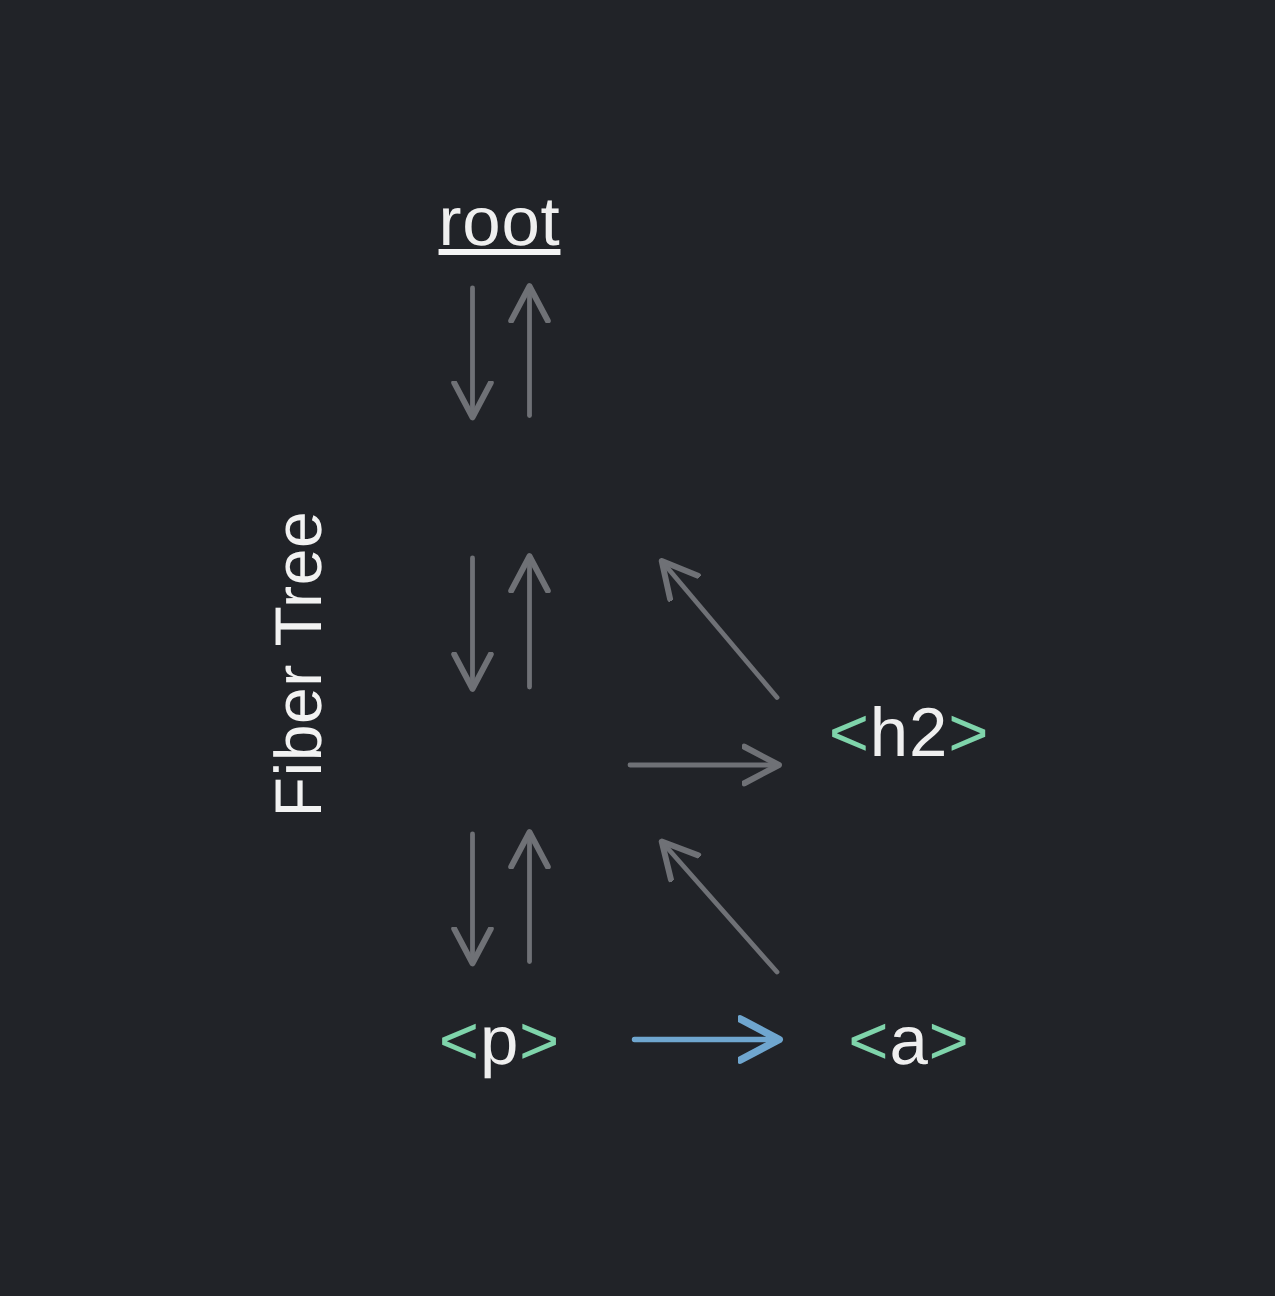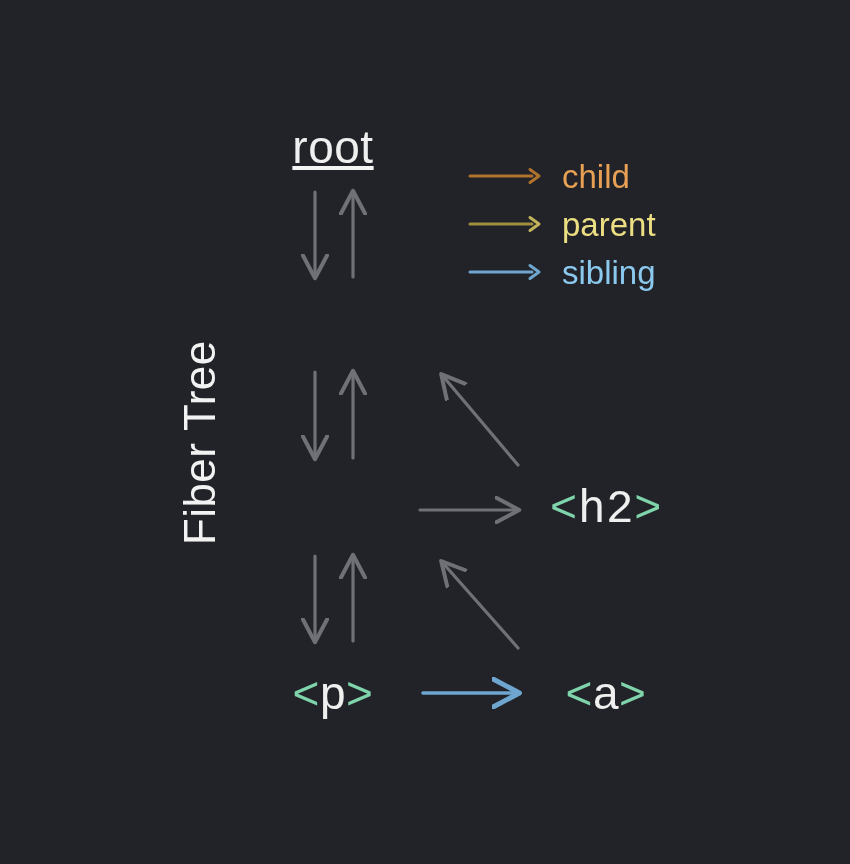--- a/index.html
+++ b/index.html
@@ -116,53 +116,26 @@
 
     <line x1="423" y1="693" x2="518" y2="693" stroke="#6fa6cf" stroke-width="3.6" stroke-linecap="round" marker-end="url(#ah-blue)"></line>
   </svg>
 
   <div class="node plain" style="left:333px; top:147px;">
     <span class="nm">root</span>
   </div>
 
 
 
-  <div class="node" style="left:606px; top:510px;font-family:Liberation Mono, monospace;">
+  <div class="node" style="left:606px; top:488px;">
     <span class="brk">&lt;</span><span class="nm">h2</span><span class="brk">&gt;</span>
   </div>
 
   <div class="node" style="left:333px; top:693px;">
     <span class="brk">&lt;</span><span class="nm">p</span><span class="brk">&gt;</span>
   </div>
 
   <div class="node" style="left:606px; top:693px;">
     <span class="brk">&lt;</span><span class="nm">a</span><span class="brk">&gt;</span>
   </div>
 
-  <div id="legend">
-
-    <div class="legend-row">
-      <svg class="legend-arrow" viewBox="0 0 76 20">
-        <line x1="2" y1="10" x2="64" y2="10" stroke="#b0722c" stroke-width="3" stroke-linecap="round"></line>
-        <path d="M62,3.5 L71,10 L62,16.5" fill="none" stroke="#b0722c" stroke-width="3" stroke-linecap="round" stroke-linejoin="round"></path>
-      </svg>
-      <span class="legend-text" style="color:#e8a055;">child</span>
-    </div>
-
-    <div class="legend-row">
-      <svg class="legend-arrow" viewBox="0 0 76 20">
-        <line x1="2" y1="10" x2="64" y2="10" stroke="#a08f3f" stroke-width="3" stroke-linecap="round"></line>
-        <path d="M62,3.5 L71,10 L62,16.5" fill="none" stroke="#c3b45c" stroke-width="3" stroke-linecap="round" stroke-linejoin="round"></path>
-      </svg>
-      <span class="legend-text" style="color:#ecdf83;">parent</span>
-    </div>
-
-    <div class="legend-row">
-      <svg class="legend-arrow" viewBox="0 0 76 20">
-        <line x1="2" y1="10" x2="64" y2="10" stroke="#6fa6cf" stroke-width="3" stroke-linecap="round"></line>
-        <path d="M62,3.5 L71,10 L62,16.5" fill="none" stroke="#6fa6cf" stroke-width="3" stroke-linecap="round" stroke-linejoin="round"></path>
-      </svg>
-      <span class="legend-text" style="color:#8cc9ee;">sibling</span>
-    </div>
-
-  </div>
 
 </div>
 
 </body></html>

